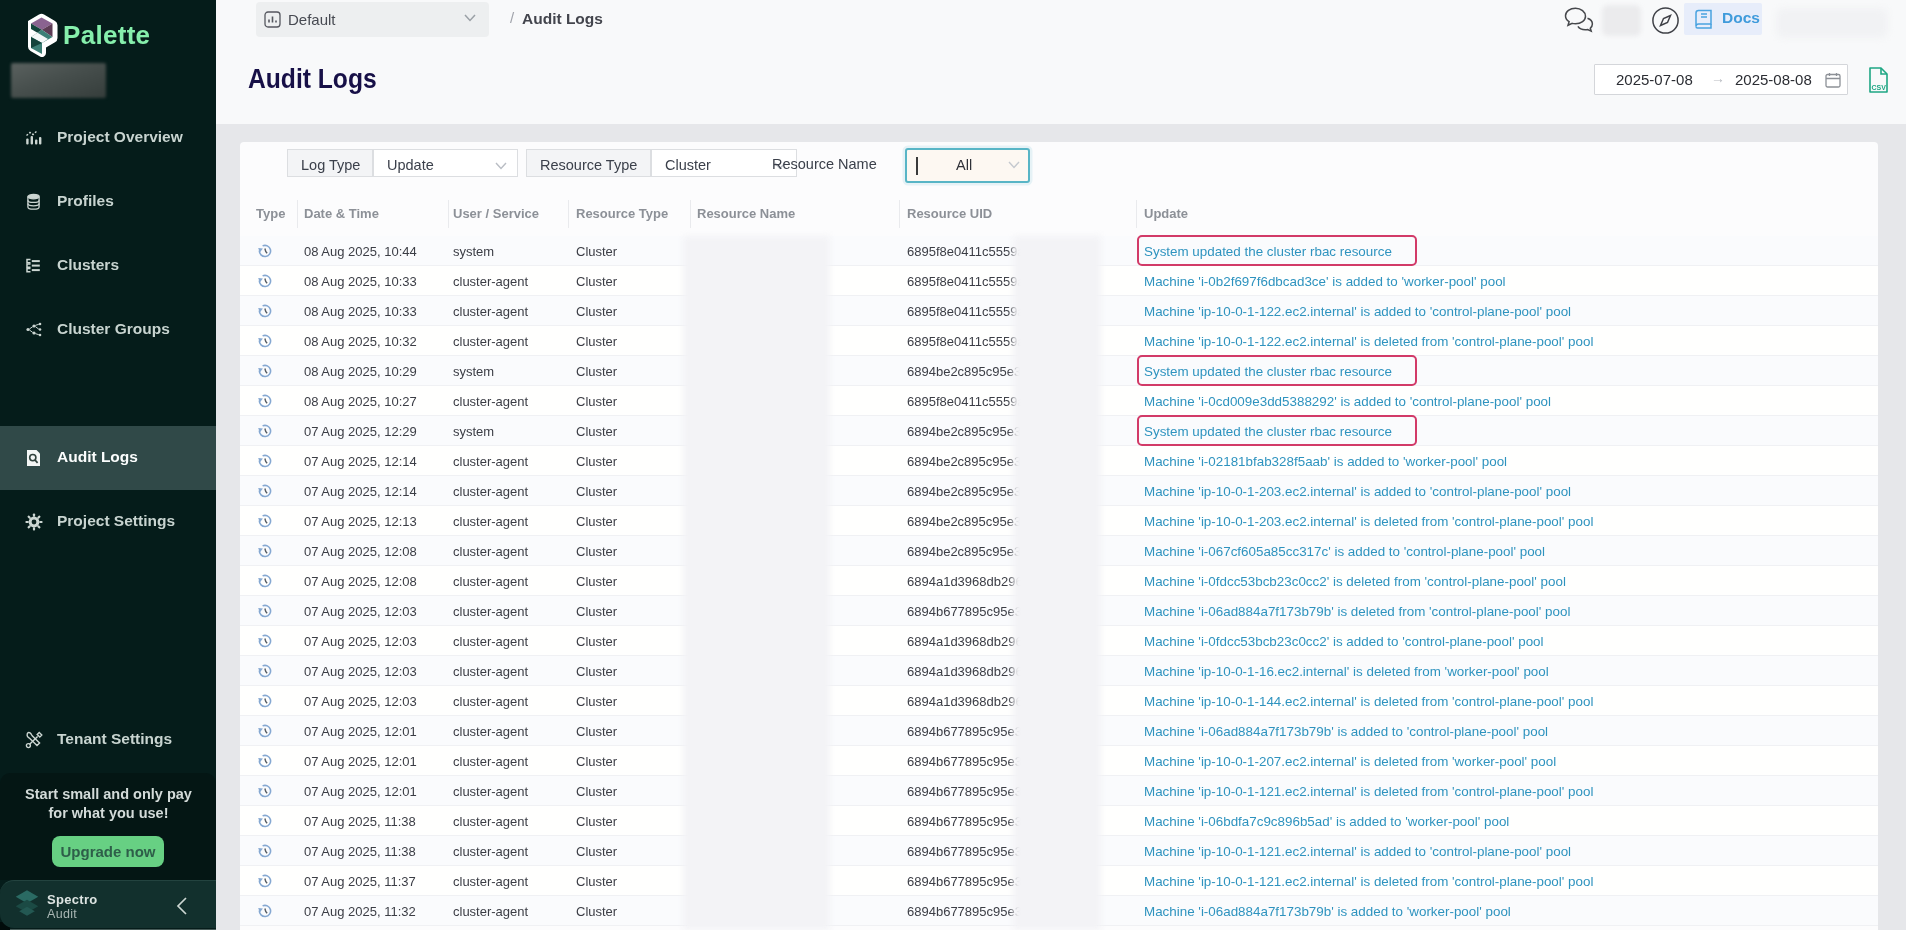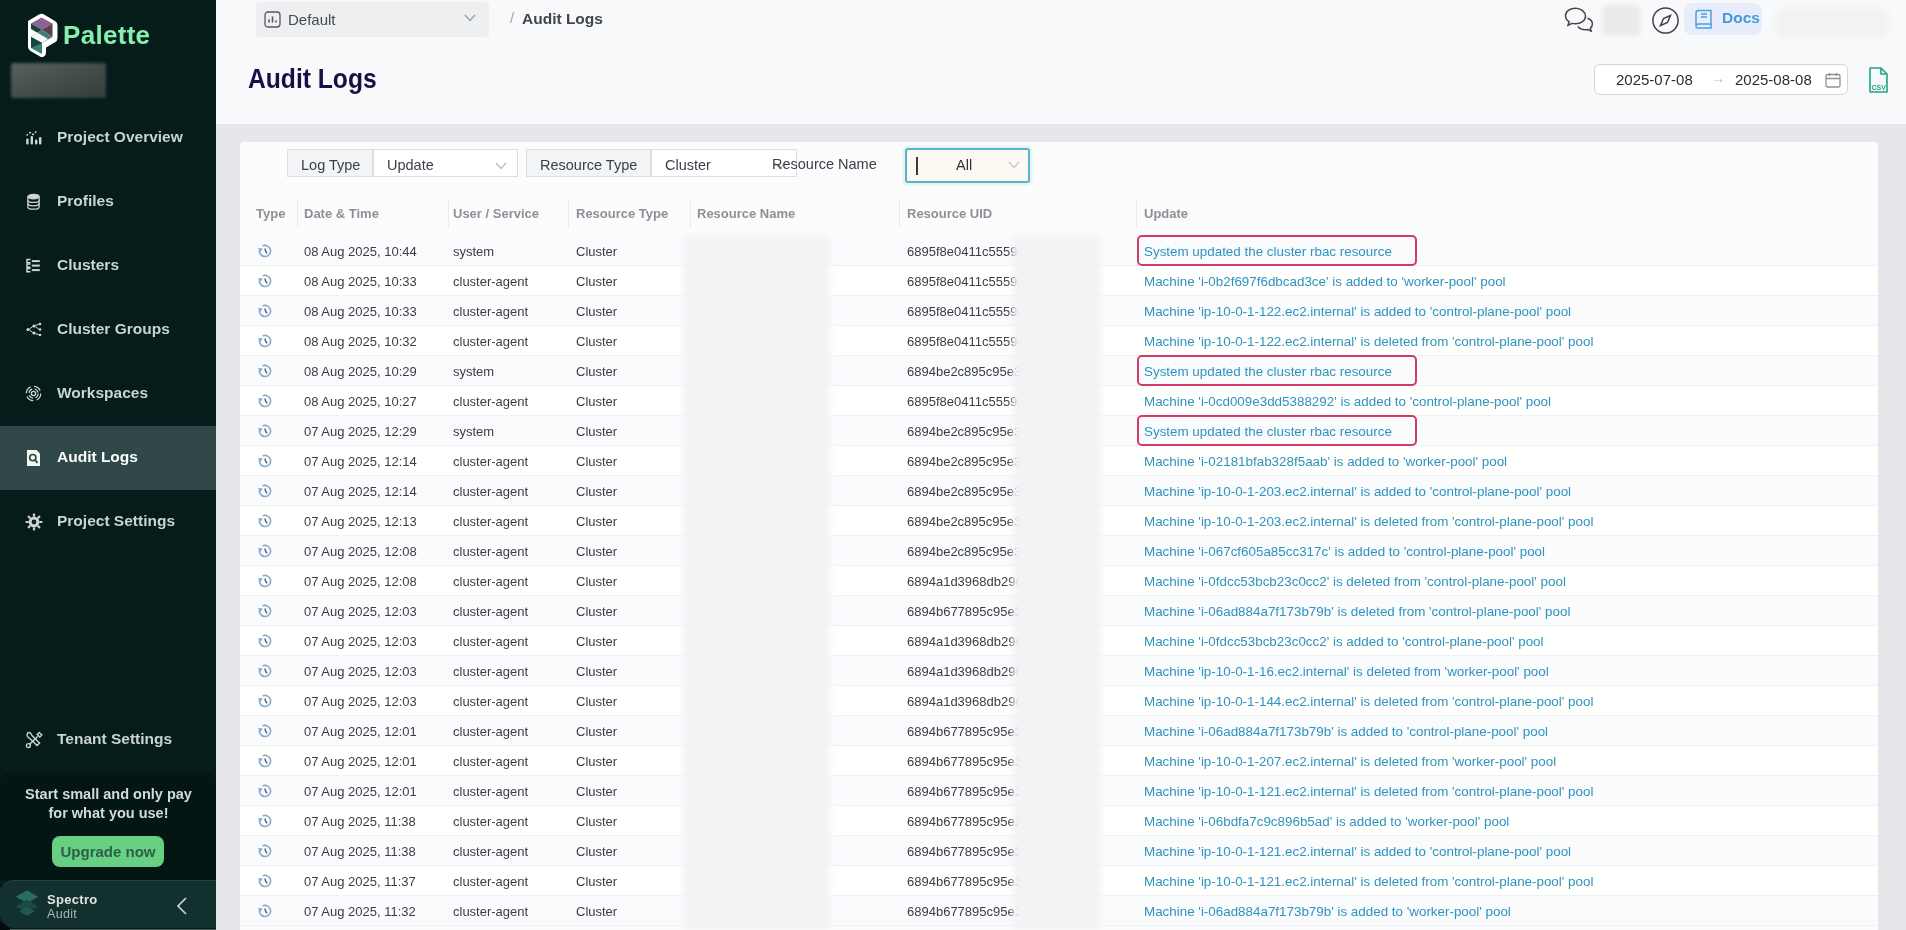--- a/index.html
+++ b/index.html
@@ -28,23 +28,23 @@
 
 #main { position:absolute; left:216px; top:0; width:1690px; height:930px; background:#f8f9fa; }
 #projsel { position:absolute; left:40px; top:2px; width:233px; height:35px; background:#edeff0; border-radius:4px; }
 #projsel .txt { position:absolute; left:32px; top:9px; font-size:15px; color:#474a52; }
 #projsel .chev { position:absolute; left:208px; top:8px; color:#9aa0a6; }
 .crumbslash { position:absolute; left:294px; top:9px; font-size:15px; color:#a0a3ab; }
 .crumb { position:absolute; left:306px; top:10px; font-size:15.5px; font-weight:700; color:#43454d; }
 #title { position:absolute; left:32px; top:63px; font-size:28px; font-weight:700; color:#171047; transform:scaleX(0.88); transform-origin:left; white-space:nowrap; }
 #blur1 { position:absolute; left:1386px; top:5px; width:39px; height:31px; background:#ebebed; border-radius:6px; filter:blur(2px); }
 #blur2 { position:absolute; left:1560px; top:8px; width:112px; height:30px; background:#f1f2f4; border-radius:8px; filter:blur(3px); }
-#docsbtn { position:absolute; left:1468px; top:3px; width:78px; height:32px; background:#e7edfa; border-radius:8px; }
+#docsbtn { position:absolute; left:1468px; top:3px; width:78px; height:32px; background:#e7edfa; border-radius:2px; }
 #docsbtn span { position:absolute; left:38px; top:6px; color:#3f9bdb; font-size:15.5px; font-weight:600; }
-#daterange { position:absolute; left:1378px; top:64px; width:254px; height:31px; background:#fff; border:1px solid #d4d6da; border-radius:6px; }
+#daterange { position:absolute; left:1378px; top:64px; width:254px; height:31px; background:#fff; border:1px solid #d4d6da; border-radius:1px; }
 #daterange .d1 { position:absolute; left:21px; top:6px; font-size:15px; color:#2b2d33; }
 #daterange .ar { position:absolute; left:116px; top:5px; font-size:14px; color:#b9bcc2; }
 #daterange .d2 { position:absolute; left:140px; top:6px; font-size:15px; color:#2b2d33; }
 
 
 #greyband { position:absolute; left:0; top:124px; width:1690px; height:806px; background:#e6e7ea; }
 #card { position:absolute; left:24px; top:18px; width:1638px; height:788px; background:#fcfcfd; border-radius:4px 4px 0 0; }
 
 .fbox { position:absolute; top:7px; height:28px; border:1px solid #dcdee1;margin-left:34px; }
 .flabel { background:#f3f4f6; }
@@ -509,28 +509,20 @@
 <g stroke="#ccd6d2" stroke-width="1" fill="none">
 <path d="M4.4 8 L7.7 5.7"></path>
               <path d="M4.4 9 L7.7 11.4"></path>
 <path d="M10.3 4.4 L13.8 3.3"></path>
               <path d="M10.4 5.6 L13.8 8.2"></path>
 <path d="M10.3 12.6 L13.8 13.7"></path>
             </g>
 </svg></span>
         <span class="nlabel">Cluster Groups</span>
       </div>
-<div class="nav" style="top:362px">
-        <span class="nicon"><svg width="17" height="17" viewBox="0 0 17 17" fill="none" stroke="#ccd6d2">
-<circle cx="8.5" cy="8.5" r="2.1" stroke-width="1.4"></circle>
-<circle cx="8.5" cy="8.5" r="4.6" stroke-width="1.2" stroke-dasharray="5 2.4"></circle>
-<circle cx="8.5" cy="8.5" r="7.2" stroke-width="1.2" stroke-dasharray="8 3.4"></circle>
-</svg></span>
-        <span class="nlabel">Workspaces</span>
-      </div>
 <div class="nav active" style="top:426px">
         <span class="nicon"><svg width="17" height="18" viewBox="0 0 17 18">
 <path d="M2 1 h9.5 L15 4.5 V17 H2 Z" fill="#f3f6f5"></path>
 <circle cx="7.8" cy="8.6" r="3.1" fill="none" stroke="#30423d" stroke-width="1.6"></circle>
 <path d="M10 11 L12.6 13.8" stroke="#30423d" stroke-width="1.8"></path>
 </svg></span>
         <span class="nlabel">Audit Logs</span>
       </div>
 <div class="nav" style="top:490px">
         <span class="nicon"><svg width="18" height="18" viewBox="0 0 18 18" fill="#ccd6d2">

